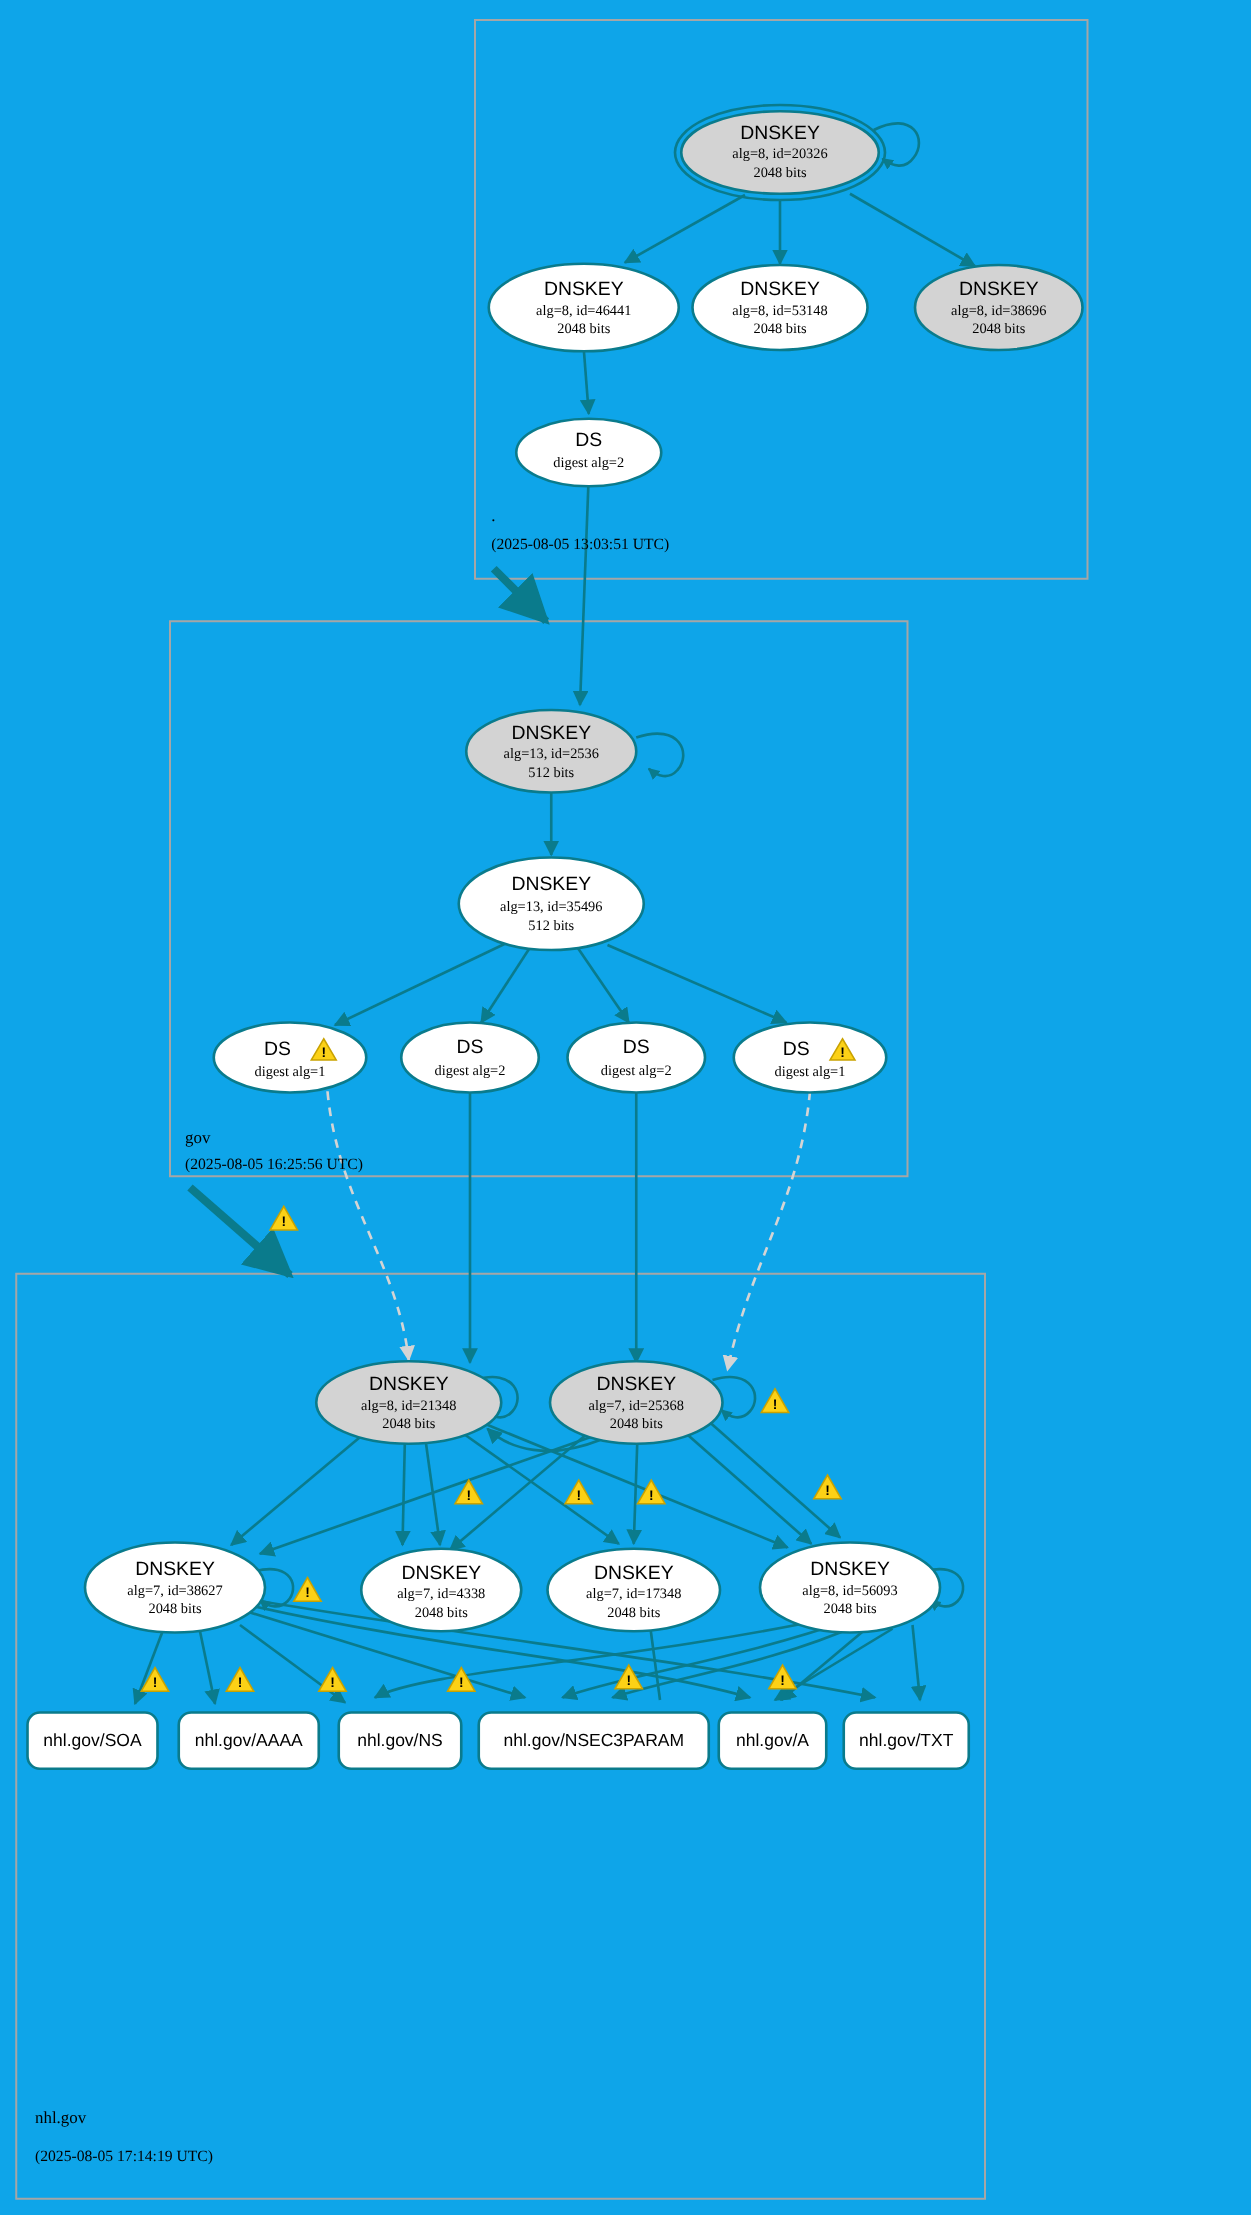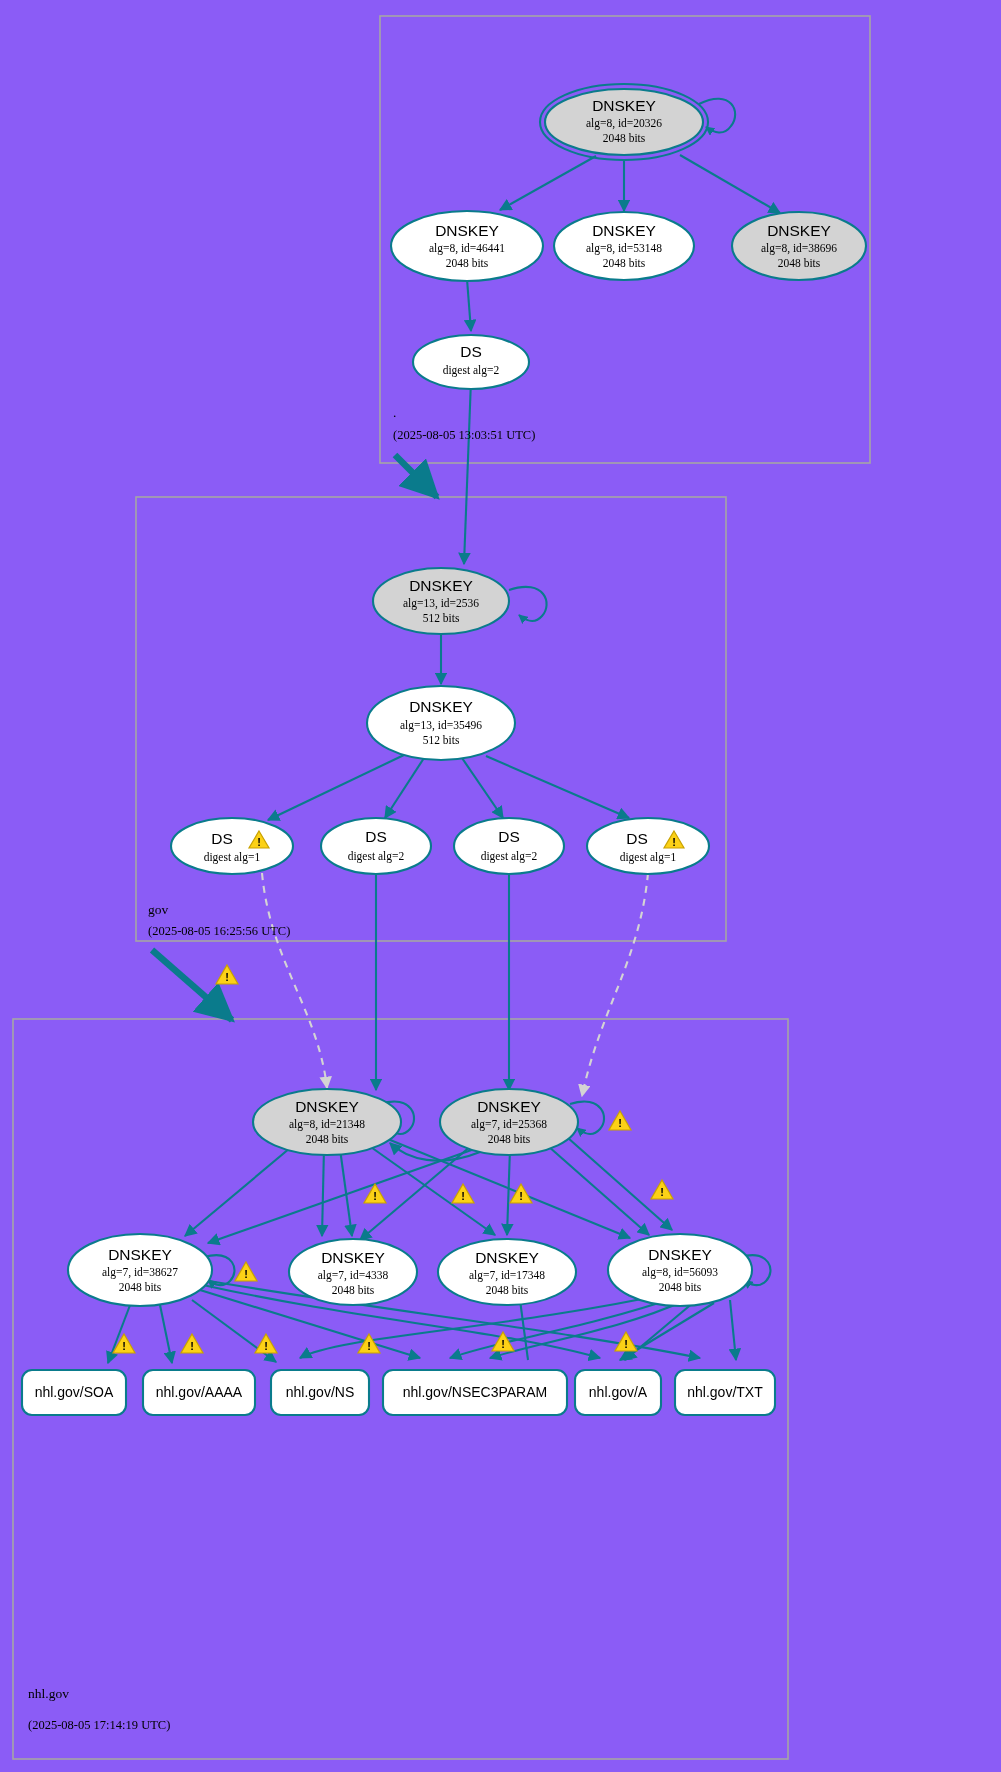--- a/index.html
+++ b/index.html
@@ -1,18 +1,18 @@
 <!DOCTYPE html>
 <html><head>
 <meta charset="utf-8">
 <title>DNSSEC Authentication Chain</title>
 <style>
   html,body{margin:0;padding:0;background:#ffffff;}
   body{font-family:"Liberation Sans",sans-serif;}
-  #stage{position:relative;width:1001px;height:1772px;background:#8b5cf6;overflow:hidden;}
+  #stage{position:relative;width:1001px;height:1772px;background:#0ea5e9;overflow:hidden;}
   svg#graph{position:absolute;left:0;top:0;width:1001px;height:1772px;}
 
   .zone-box{fill:none;stroke:#a6a6a6;stroke-width:1.6;}
   .edge{fill:none;stroke:#0a7b8c;stroke-width:2.1;}
   .edge-thick{fill:none;stroke:#0a7b8c;stroke-width:6.5;}
   .edge-dash{fill:none;stroke:#d4d4d4;stroke-width:2.1;stroke-dasharray:7 6;}
 
   .node-ell{stroke:#0a7b8c;stroke-width:2.1;}
   .fill-white{fill:#ffffff;}
   .fill-gray{fill:#d3d3d3;}

